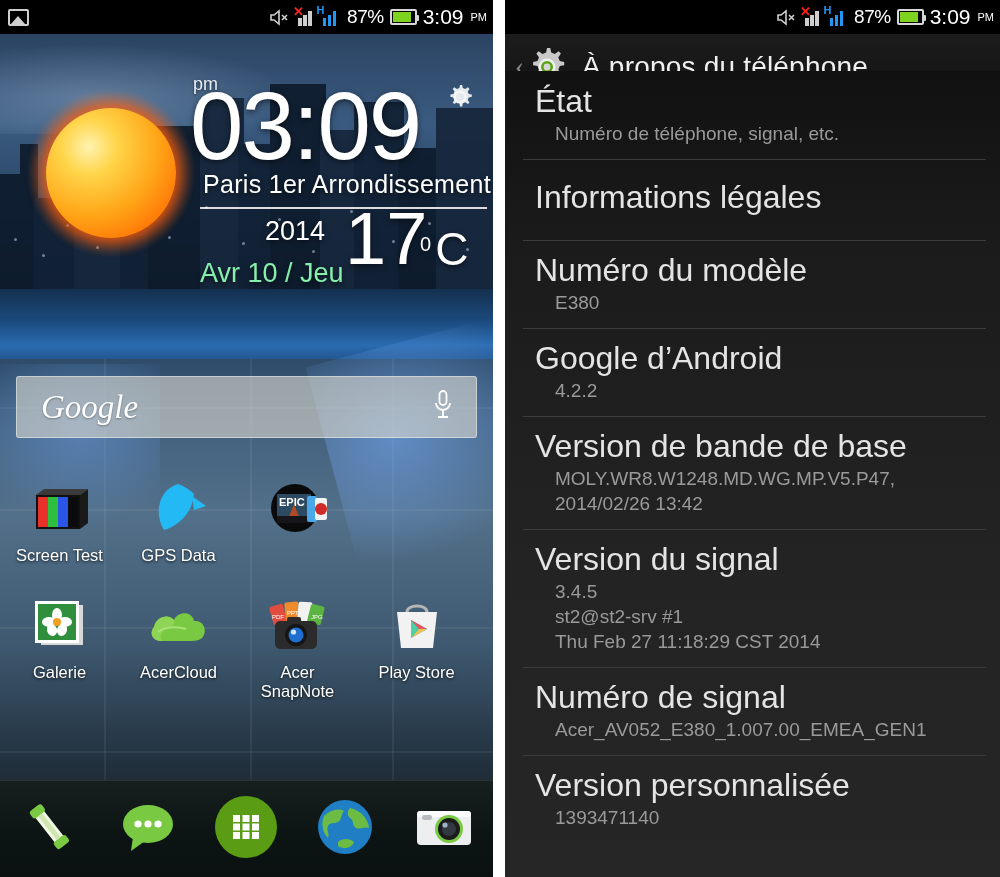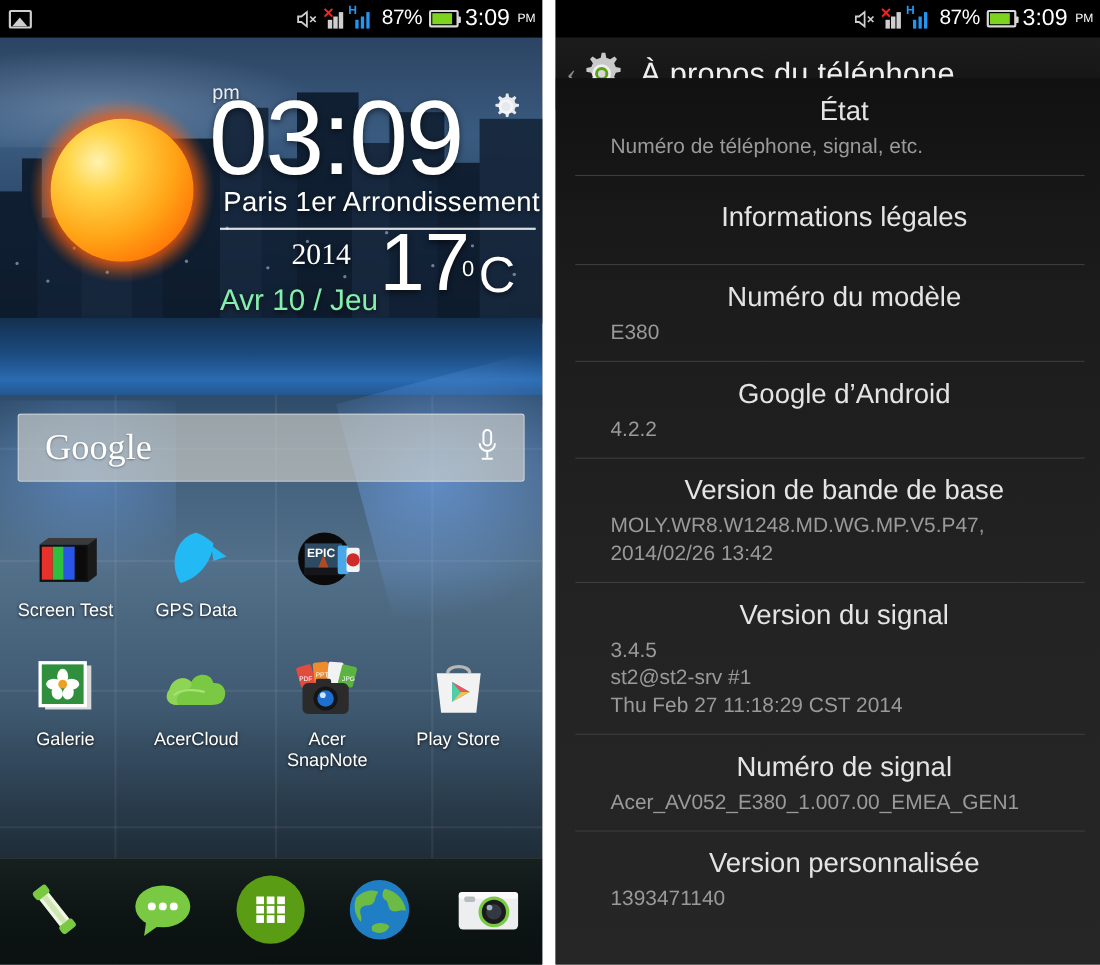--- a/index.html
+++ b/index.html
@@ -163,21 +163,21 @@
     color: #ffffff; font-size: 25px; letter-spacing: .3px;
     text-shadow: 0 2px 5px rgba(0,0,0,.6);
     white-space: nowrap;
   }
   .w-rule {
     position: absolute; left: 200px; top: 147px; width: 287px; height: 2px;
     background: rgba(255,255,255,.85);
   }
   .w-year {
     position: absolute; left: 265px; top: 156px;
-    color: #ffffff; font-size: 27px; text-shadow: 0 2px 5px rgba(0,0,0,.6); font-family: Liberation Serif, serif;
+    color: #ffffff; font-size: 27px; text-shadow: 0 2px 5px rgba(0,0,0,.6);
   }
   .w-date {
     position: absolute; left: 200px; top: 198px;
     color: #86efac; font-size: 27px; text-shadow: 0 2px 5px rgba(0,0,0,.6);
   }
   .w-temp {
     position: absolute; left: 345px; top: 142px;
     color: #ffffff; font-size: 74px; line-height: 74px; font-weight: 300;
     text-shadow: 0 2px 6px rgba(0,0,0,.55);
   }
@@ -193,20 +193,21 @@
     background: rgba(216,214,205,.62);
     border: 1px solid rgba(255,255,255,.45);
     border-radius: 3px;
     display: flex; align-items: center; z-index: 10;
   }
   .gsearch .glogo {
     margin-left: 24px; color: #ffffff;
     font-family: "Liberation Serif", serif;
     font-size: 33px; line-height: 33px;
     text-shadow: 0 1px 2px rgba(0,0,0,.35);
+    font-style: italic;
   }
   .gsearch .mic { margin-left: auto; margin-right: 22px; }
 
   
   .apps { position: absolute; left: 0; top: 470px; width: 493px; z-index: 10; }
   .approw { display: flex; }
   .app {
     width: 119px; text-align: center; color: #ffffff;
     padding-top: 6px;
   }
@@ -254,21 +255,21 @@
   .st-list {
     position: absolute; top: 71px; left: 0; right: 0; bottom: 0;
     background: linear-gradient(to bottom, #111111 0%, #1b1b1b 22%, #232323 60%, #262626 100%);
   }
   .st-row { padding: 14px 0 13px 30px; position: relative; }
   .st-row + .st-row::before {
     content: ""; position: absolute; top: 0; left: 18px; right: 14px;
     height: 1px; background: #3c3c3c;
   }
   .st-row .t {
-    color: #e4e4e4; font-size: 25px; line-height: 33px; font-weight: 400; text-align: center;
+    color: #e4e4e4; font-size: 32px; line-height: 33px; font-weight: 400;
   }
   .st-row .s {
     color: #9a9a9a; font-size: 19px; line-height: 25px; padding-top: 3px;
     white-space: pre-line;
     margin-left: 20px;
   }
 </style>
 </head>
 <body>
 

